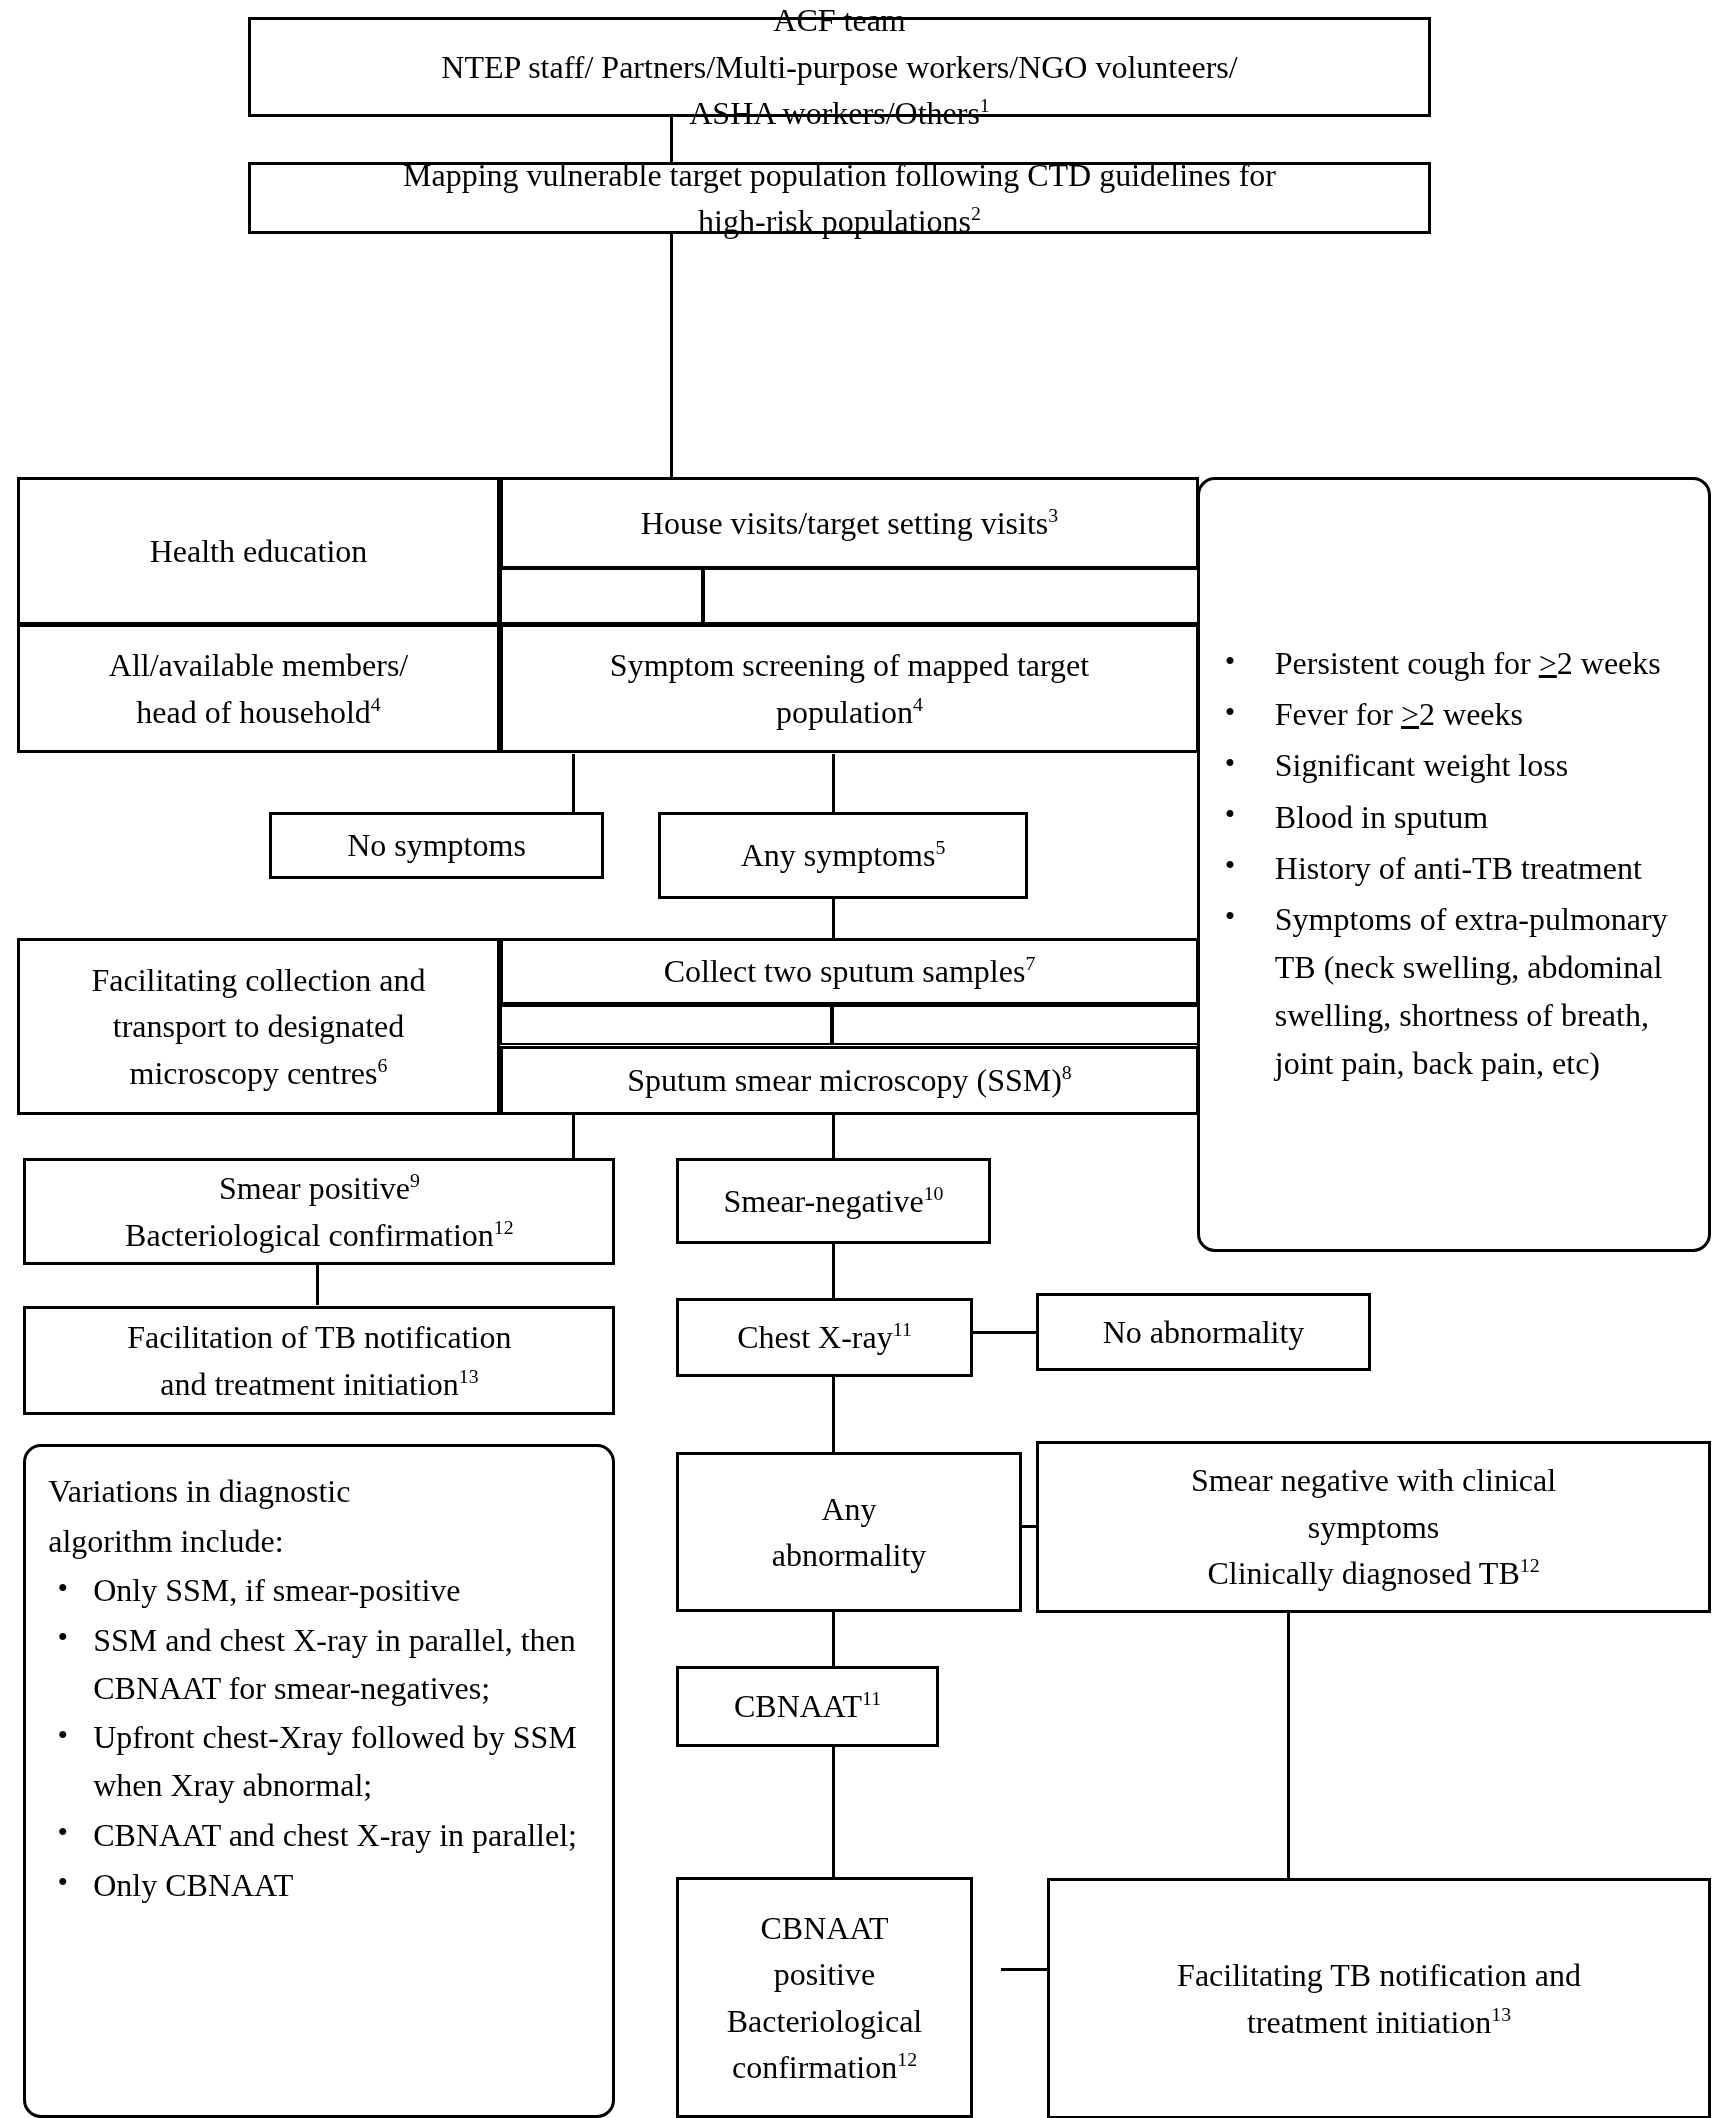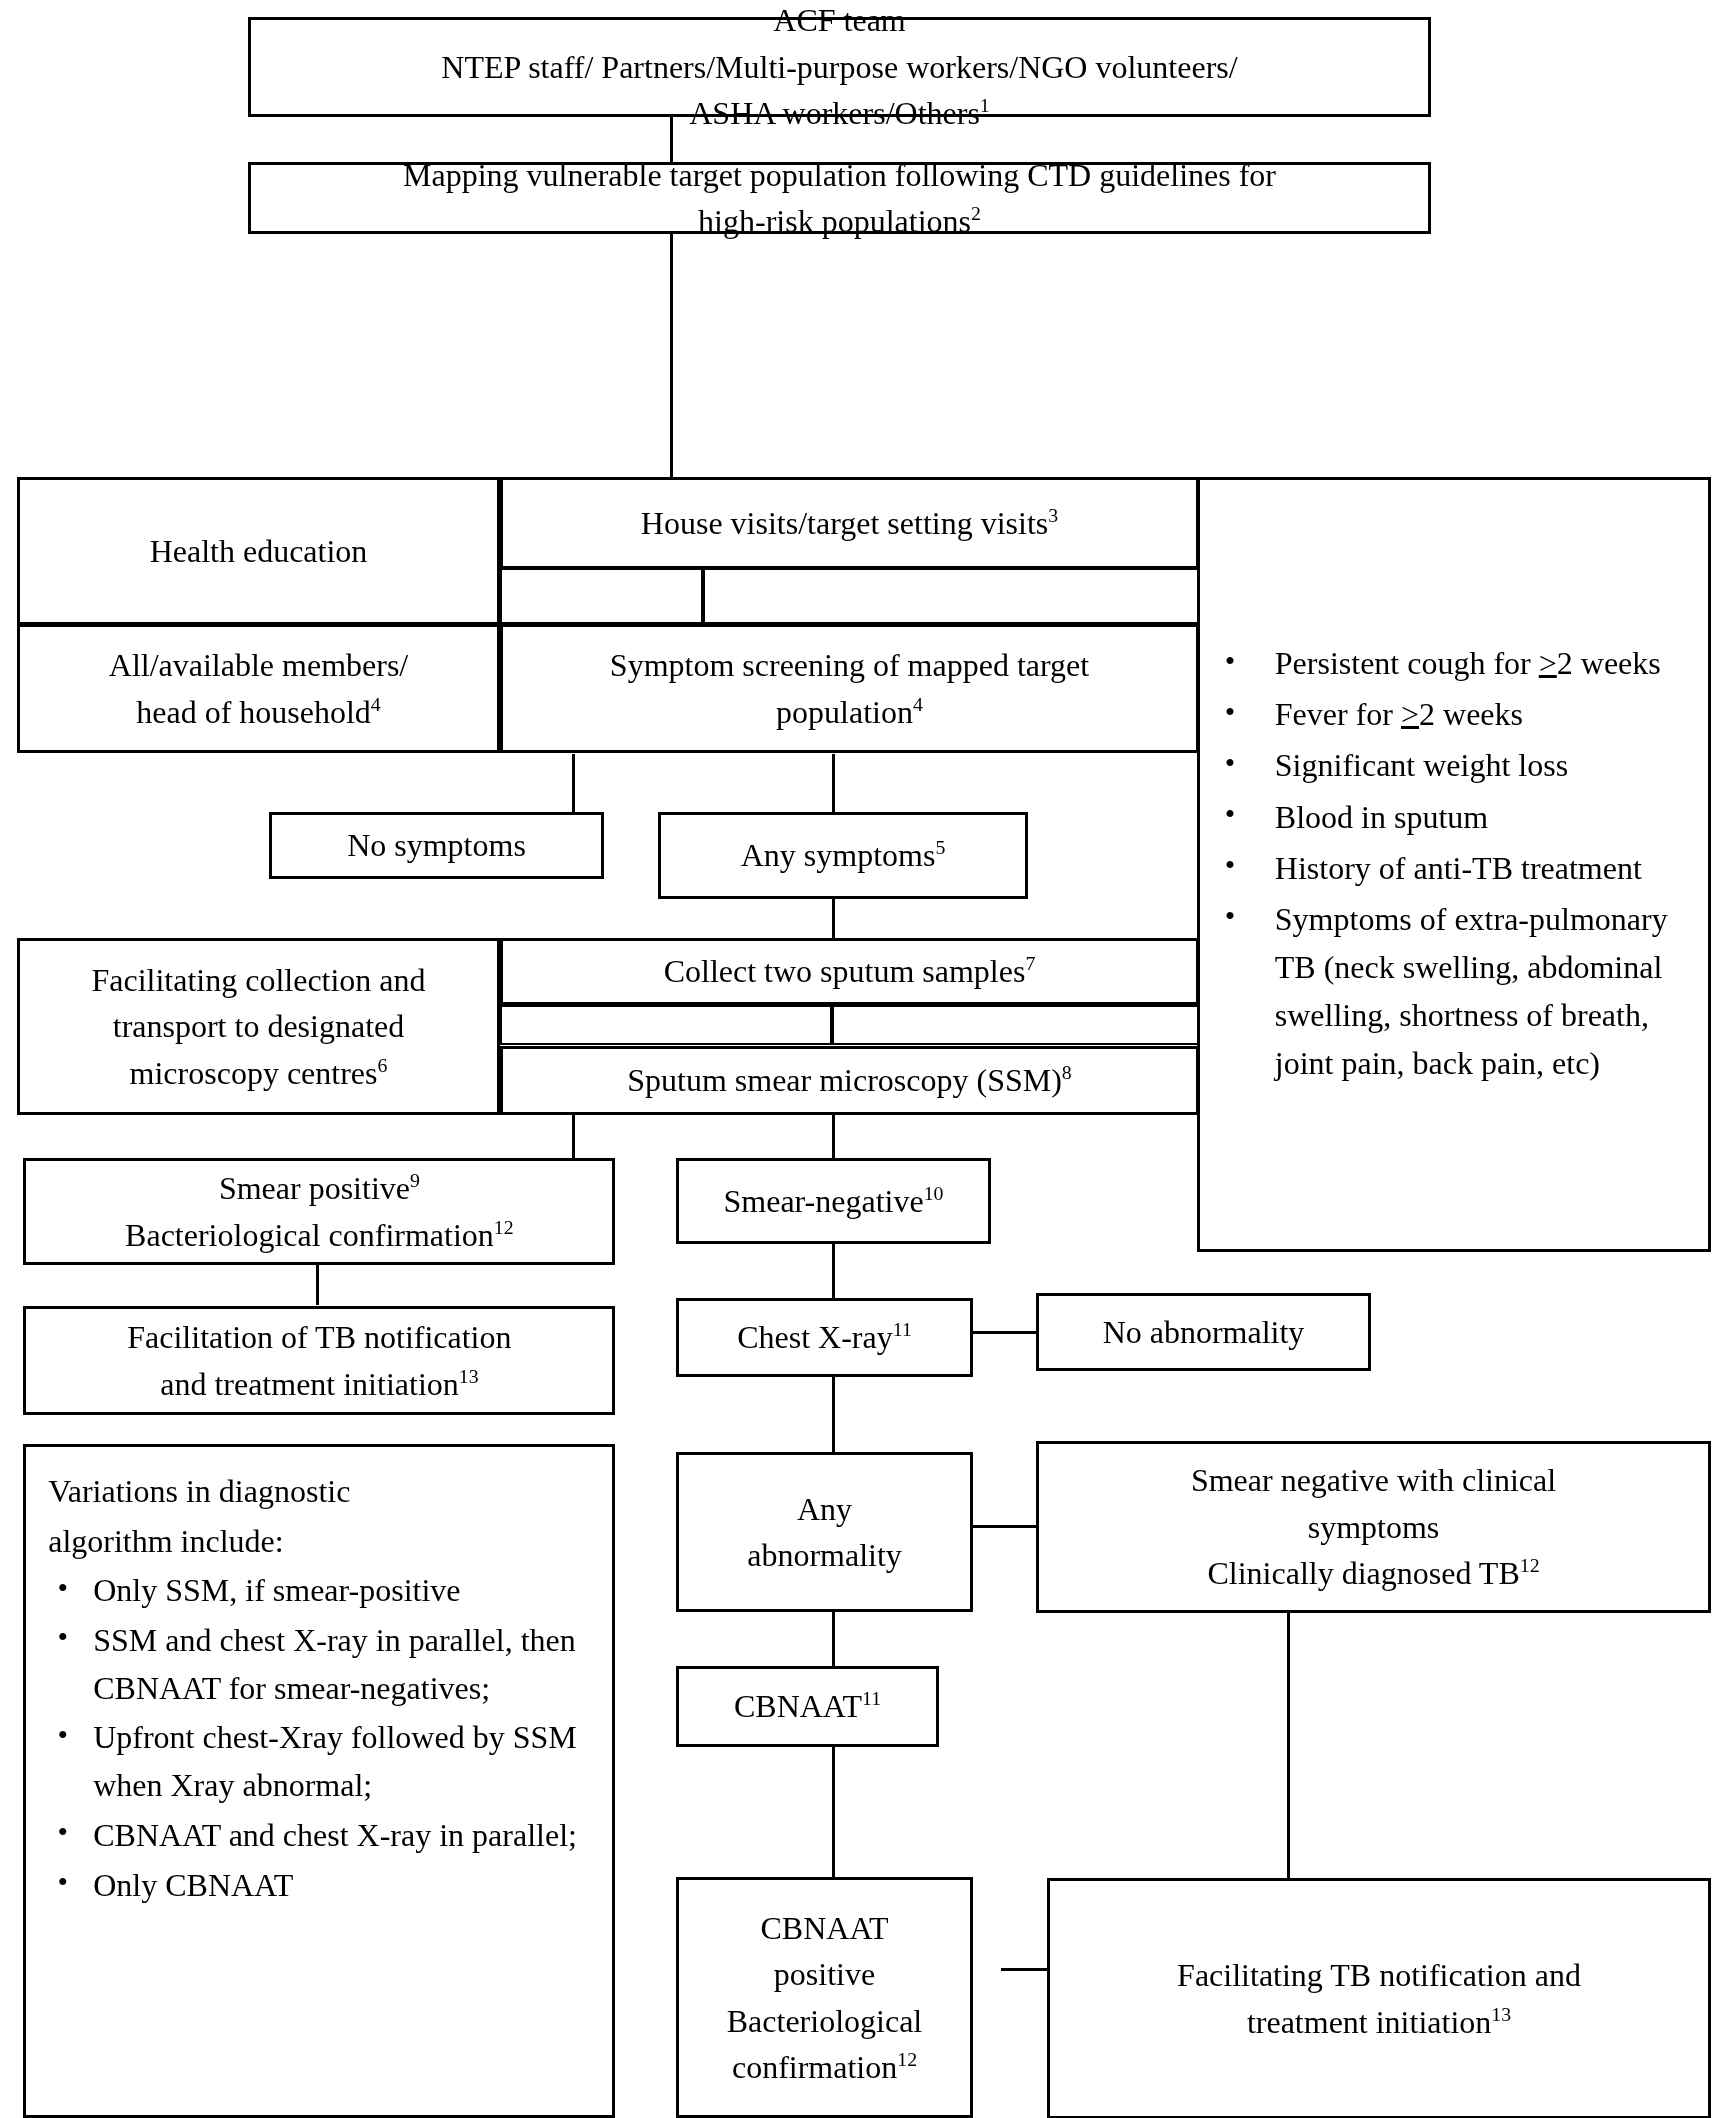--- a/index.html
+++ b/index.html
@@ -28,20 +28,21 @@
     font-size: 32px;
     line-height: 1.45;
     padding: 4.7px 11px;
     z-index: 3;
   }
   .box.thick { border-width: 3.1px; }
   .box .txt { width: 100%; }
   .box.left-align {
     justify-content: flex-start;
     text-align: left;
+    border-radius: 18px;
   }
   .line {
     position: absolute;
     background: #000000;
     z-index: 1;
   }
   .vline { width: 3.1px; }
   .hline { height: 3.1px; }
   sup {
     font-size: 0.62em;
@@ -253,21 +254,21 @@
       <ul class="bullets var">
         <li>Only SSM, if smear-positive</li>
         <li>SSM and chest X-ray in parallel, then CBNAAT for smear-negatives;</li>
         <li>Upfront chest-Xray followed by SSM when Xray abnormal;</li>
         <li>CBNAAT and chest X-ray in parallel;</li>
         <li>Only CBNAAT</li>
       </ul>
     </div>
   </div>
 
-  <div class="box thick" style="left:676px; top:1452px; width:297px; height:160px;">
+  <div class="box thick" style="left:676px; top:1452px; width:346px; height:160px;">
     <span class="txt">
       <span>Any</span><br>
       <span>abnormality</span>
     </span>
   </div>
 
   <div class="box thick" style="left:1036px; top:1441px; width:675px; height:172px;">
     <span class="txt">
       <span>Smear negative with clinical</span><br>
       <span>symptoms</span><br>

